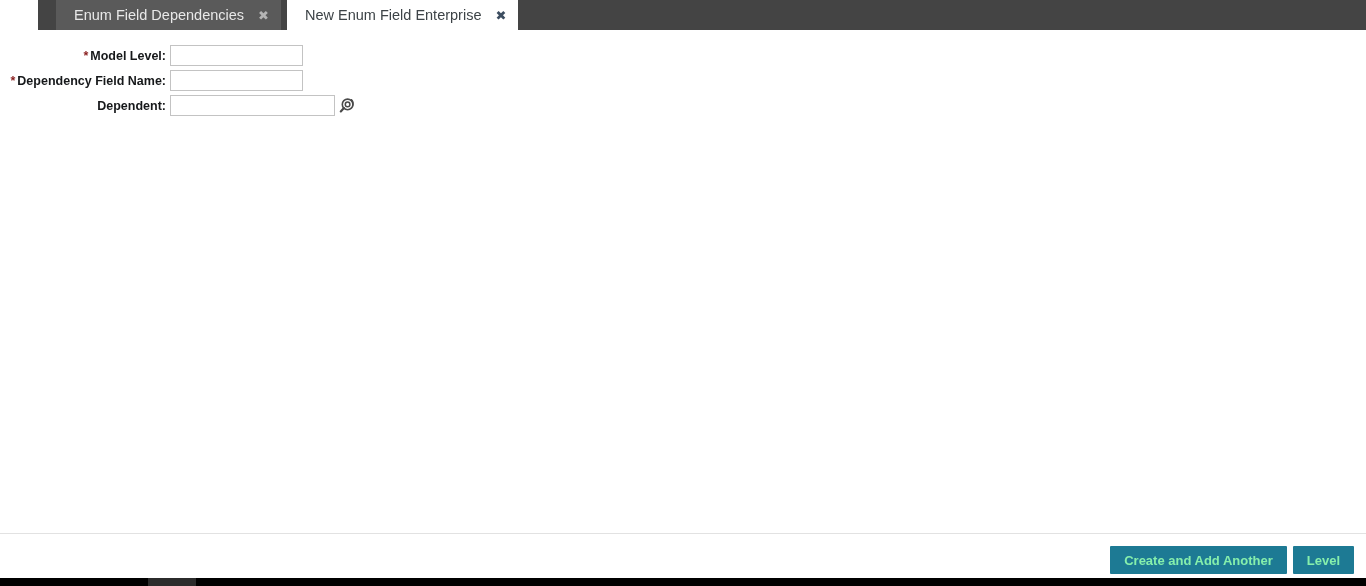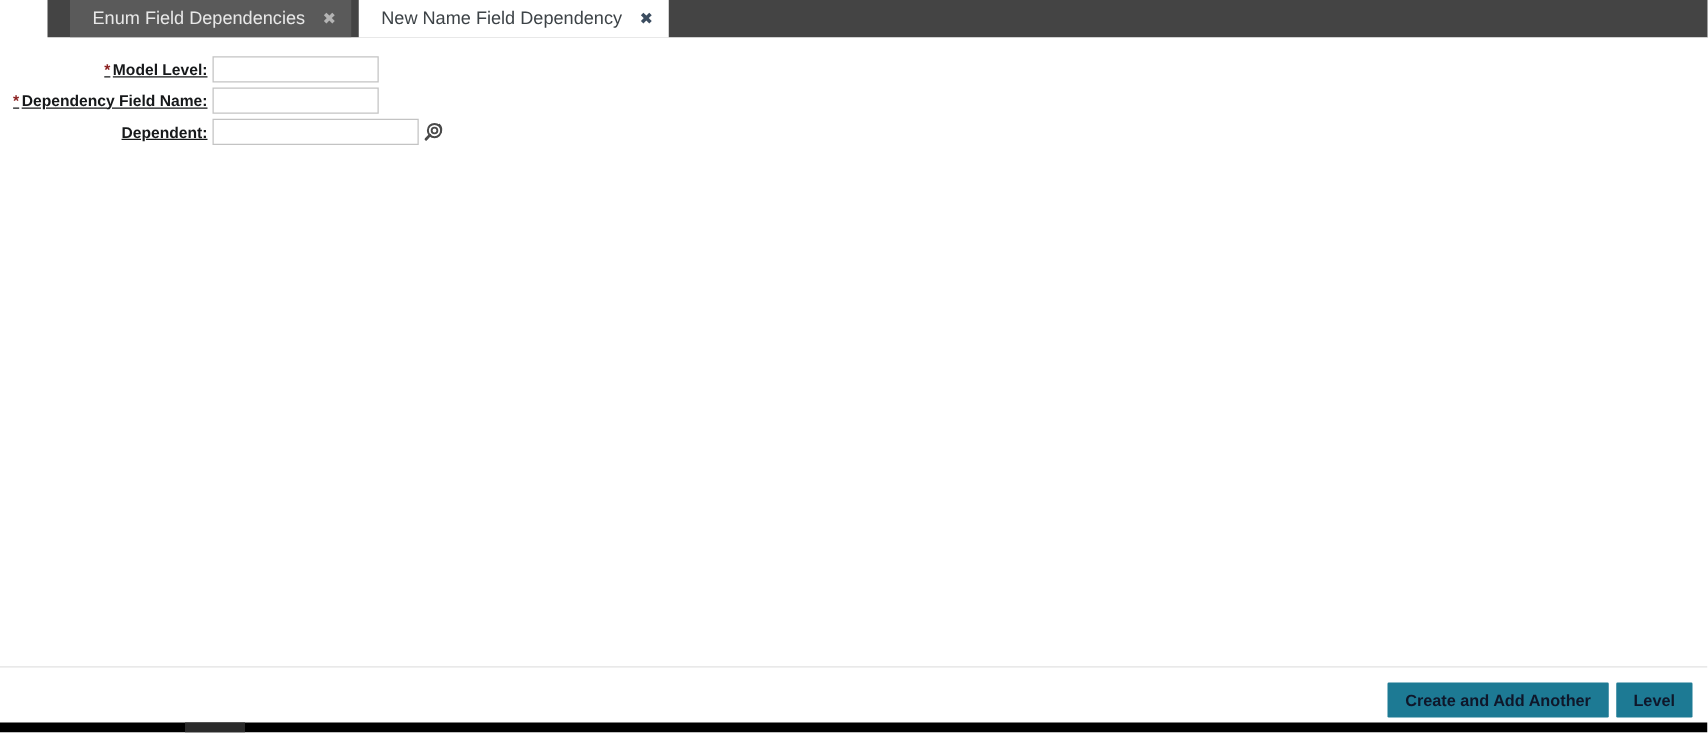--- a/index.html
+++ b/index.html
@@ -84,21 +84,20 @@
   }
   .form-label {
     width: 170px;
     text-align: right;
     padding-right: 4px;
     box-sizing: border-box;
     font-size: 12.5px;
     font-weight: bold;
     color: #16181a;
     white-space: nowrap;
-    text-decoration: underline;
   }
   .req-star {
     color: #8a1f1f;
     font-weight: bold;
     margin-right: 2px;
   }
   .form-input {
     box-sizing: border-box;
     height: 21px;
     border: 1px solid #c3c3c3;
@@ -133,21 +132,21 @@
   }
   .footer-buttons {
     position: absolute;
     right: 12px;
     top: 12px;
     display: flex;
     gap: 6px;
   }
   .btn {
     background: #1d7a94;
-    color: #0f172a;
+    color: #86efac;
     border: none;
     height: 28px;
     padding: 0 14px;
     font-family: "Liberation Sans", sans-serif;
     font-size: 13px;
     font-weight: bold;
     cursor: pointer;
     border-radius: 1px;
     white-space: nowrap;
   }
@@ -173,21 +172,21 @@
 </style>
 </head>
 <body>
 
 <div class="tab-bar">
   <div class="tab inactive">
     <span class="tab-label">Enum Field Dependencies</span>
     <span class="tab-close">✖</span>
   </div>
   <div class="tab active">
-    <span class="tab-label">New Name Field Dependency</span>
+    <span class="tab-label">New Enum Field Enterprise</span>
     <span class="tab-close">✖</span>
   </div>
 </div>
 
 <div class="content">
 
   <div class="form">
 
     <div class="form-row">
       <div class="form-label">

